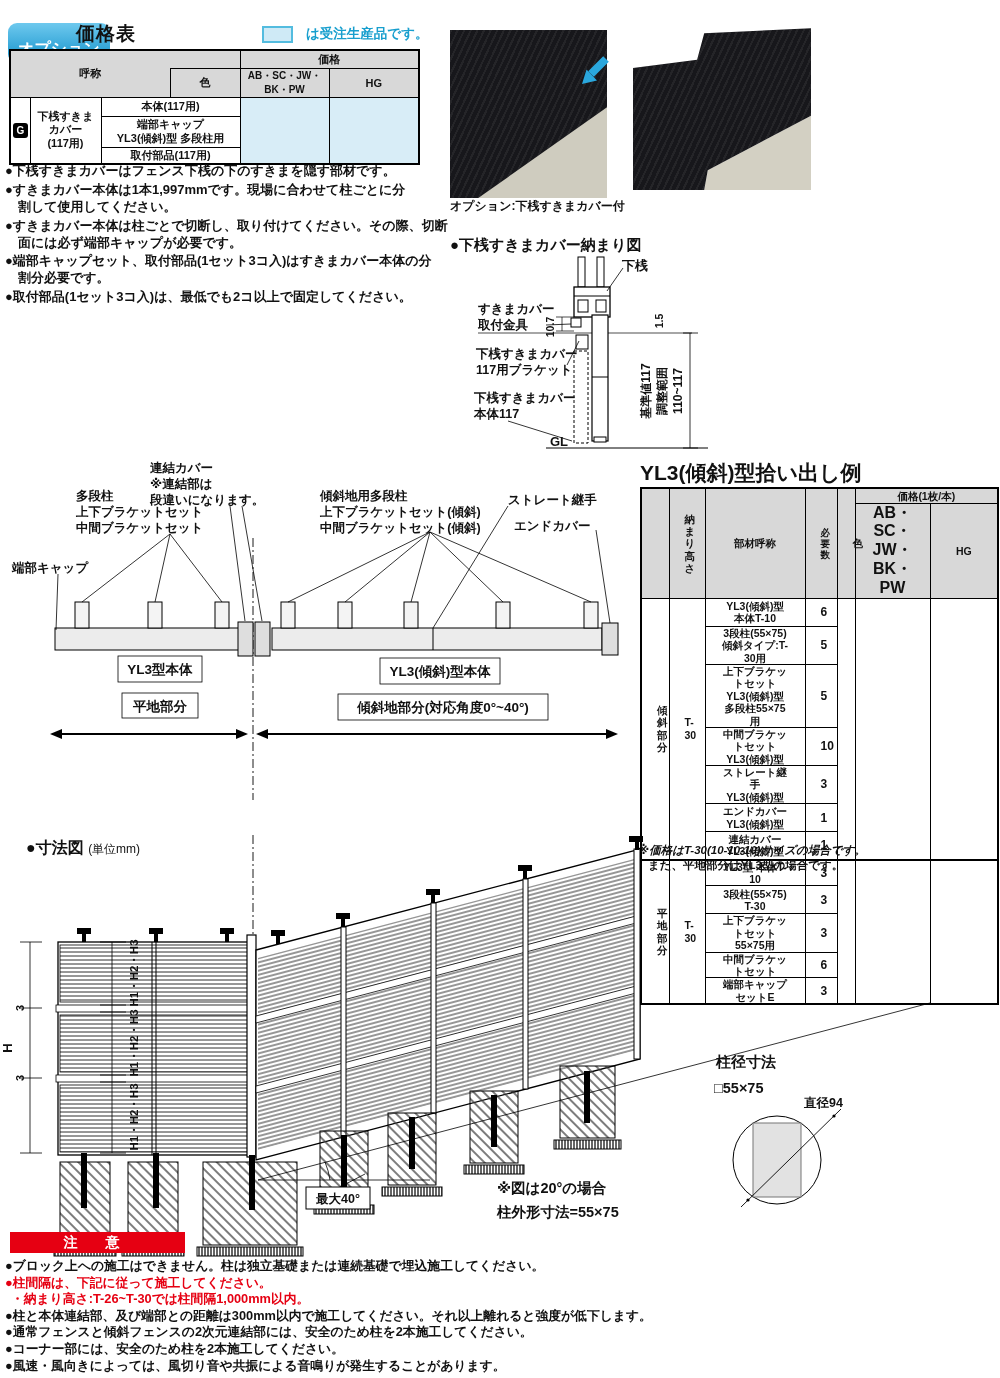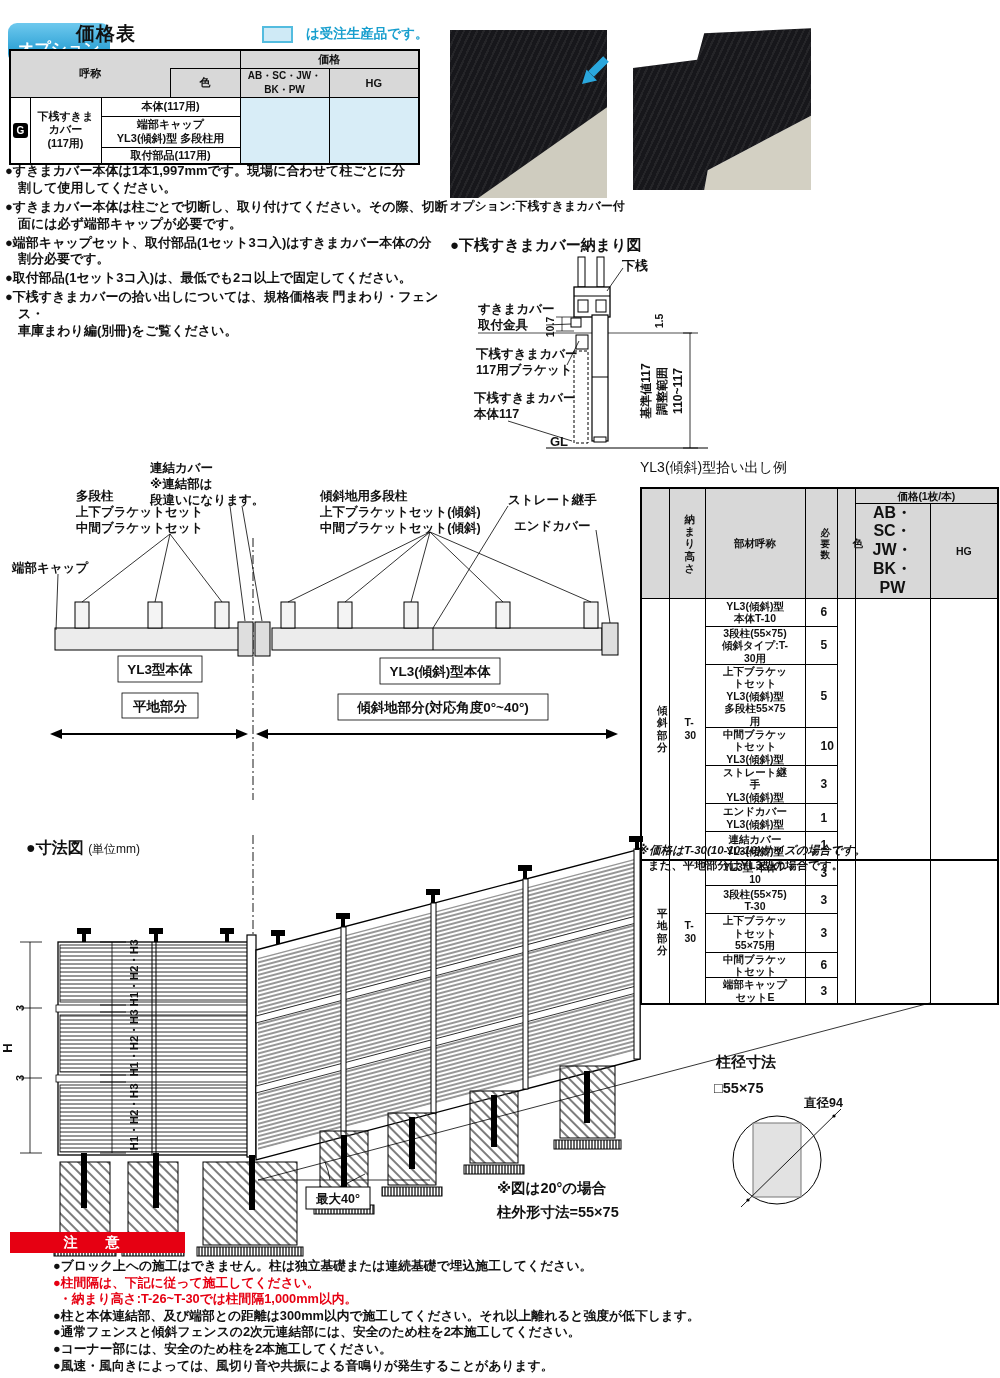--- a/index.html
+++ b/index.html
@@ -34,21 +34,21 @@
   .ktable{width:357px;border:2px solid #000;font-size:10.5px;font-weight:700;background:#fff;}
   .ktable th,.ktable td{border:1px solid #000;text-align:center;vertical-align:middle;padding:0 15px;line-height:1.18;}
   .ktable th{background:#d8d8d8;}
   .ktable .qty{font-size:12px;}
   .ktable tr.sec td{border-top:2px solid #000;}
   .foot{font-size:11.5px;font-weight:700;line-height:1.3;}
   
   .cbanner{background:#e60012;color:#fff;font-size:14px;font-weight:700;text-align:center;
            letter-spacing:12px;line-height:21px;}
   .clist{font-size:12.8px;font-weight:600;line-height:16.6px;}
-  .clist .c-item{white-space:pre;margin-left:48px;}
+  .clist .c-item{white-space:pre;}
   .clist .red{color:#e60012;}
   .clist .indent{padding-left:6px;}
   .sec-title{font-size:15px;font-weight:700;}
   svg text{font-family:"Liberation Sans","DejaVu Sans",sans-serif;font-weight:600;fill:#111;}
   svg{display:block;}
 </style>
 </head>
 <body>
 
 <div class="abs" style="left:8px;top:23px;"><span class="badge">オプション</span></div>
@@ -109,29 +109,28 @@
 <div class="abs photo" style="left:633px;top:25px;width:178px;height:165px;background:#fff;">
   <div class="abs" style="inset:0;background:#d3d0c3;clip-path:polygon(40% 100%,42% 88%,100% 55%,100% 100%);"></div>
   <div class="abs" style="inset:0;background:#17171b;clip-path:polygon(0 26%,36% 21%,40% 5%,100% 2%,100% 55%,42% 88%,40% 100%,0 100%);">
       <div class="stripes"></div>
     </div>
 </div>
 <div class="abs" style="left:450px;top:198px;font-size:12px;font-weight:700;">オプション:下桟すきまカバー付</div>
 
 <ul class="notes abs" style="left:5px;top:163px;">
 
+<li>●下桟すきまカバーはフェンス下桟の下のすきまを隠す部材です。</li>
     <li>●すきまカバー本体は1本1,997mmです。現場に合わせて柱ごとに分
 割して使用してください。</li>
     <li>●すきまカバー本体は柱ごとで切断し、取り付けてください。その際、切断
 面には必ず端部キャップが必要です。</li>
     <li>●端部キャップセット、取付部品(1セット3コ入)はすきまカバー本体の分
 割分必要です。</li>
     <li>●取付部品(1セット3コ入)は、最低でも2コ以上で固定してください。</li>
-    <li>●下桟すきまカバーの拾い出しについては、規格価格表 門まわり・フェンス・
-車庫まわり編(別冊)をご覧ください。</li>
   </ul>
 
 <div class="abs sec-title" style="left:450px;top:236px;">●下桟すきまカバー納まり図</div>
 <svg class="abs" style="left:450px;top:255px;" width="350" height="200" viewBox="0 0 350 200">
   <g stroke="#000" fill="none" stroke-width="1">
     <rect x="128" y="2" width="7" height="30" fill="#fff"></rect>
     <rect x="147" y="2" width="7" height="30" fill="#fff"></rect>
     <rect x="124" y="32" width="36" height="30" fill="#fff" stroke-width="1.3"></rect>
     <line x1="124" y1="41" x2="160" y2="41"></line>
     <rect x="128" y="45" width="10" height="12"></rect>
@@ -163,21 +162,21 @@
   <text x="26" y="103" font-size="12.5">下桟すきまカバー</text>
   <text x="26" y="119" font-size="12.5">117用ブラケット</text>
   <text x="24" y="147" font-size="12.5">下桟すきまカバー</text>
   <text x="24" y="163" font-size="12.5">本体117</text>
   <text x="100" y="191" font-size="13">GL</text>
   <text x="200" y="136" font-size="12" transform="rotate(-90 200 136)" text-anchor="middle">基準値117</text>
   <text x="216" y="136" font-size="12" transform="rotate(-90 216 136)" text-anchor="middle">調整範囲</text>
   <text x="232" y="136" font-size="12" transform="rotate(-90 232 136)" text-anchor="middle">110~117</text>
 </svg>
 
-<div class="abs" style="left:640px;top:459px;font-size:14px;font-weight:400;">YL3(傾斜)型拾い出し例</div>
+<div class="abs" style="left:640px;top:459px;font-size:21px;font-weight:700;">YL3(傾斜)型拾い出し例</div>
 <table class="ktable abs" style="left:640px;top:487px;">
   <colgroup>
       <col style="width:28px">
       <col style="width:36px">
       <col style="width:100px">
       <col style="width:32px">
       <col style="width:18px">
       <col style="width:75px">
       <col style="width:68px">
     </colgroup>

